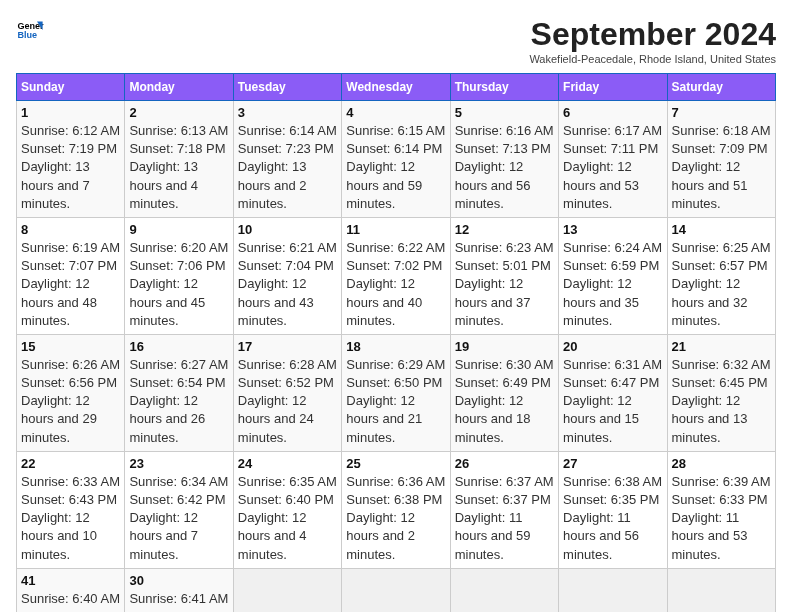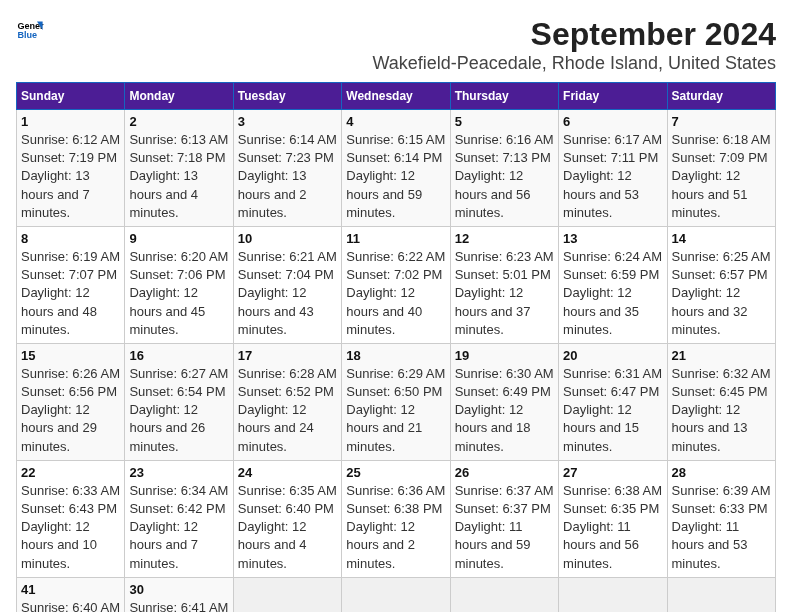--- a/index.html
+++ b/index.html
@@ -28,31 +28,31 @@
     .title-area {
       text-align: right;
       margin-left: 8px;
     }
     .main-title {
       font-size: 32px;
       font-weight: bold;
       color: #222;
     }
     .subtitle {
-      font-size: 18px;
+      font-size: 11px;
       color: #444;
       font-weight: normal;
     }
     table {
       width: 100%;
       border-collapse: collapse;
       font-size: 10.5px;
     }
     thead tr th {
-      background-color: #4c1d95;
+      background-color: #8b5cf6;
       color: #fff;
       padding: 6px 4px;
       text-align: left;
       font-size: 12px;
       font-weight: bold;
       border: 1px solid #1565c0;
     }
     tbody tr td {
       border: 1px solid #ccc;
       padding: 4px 4px;

